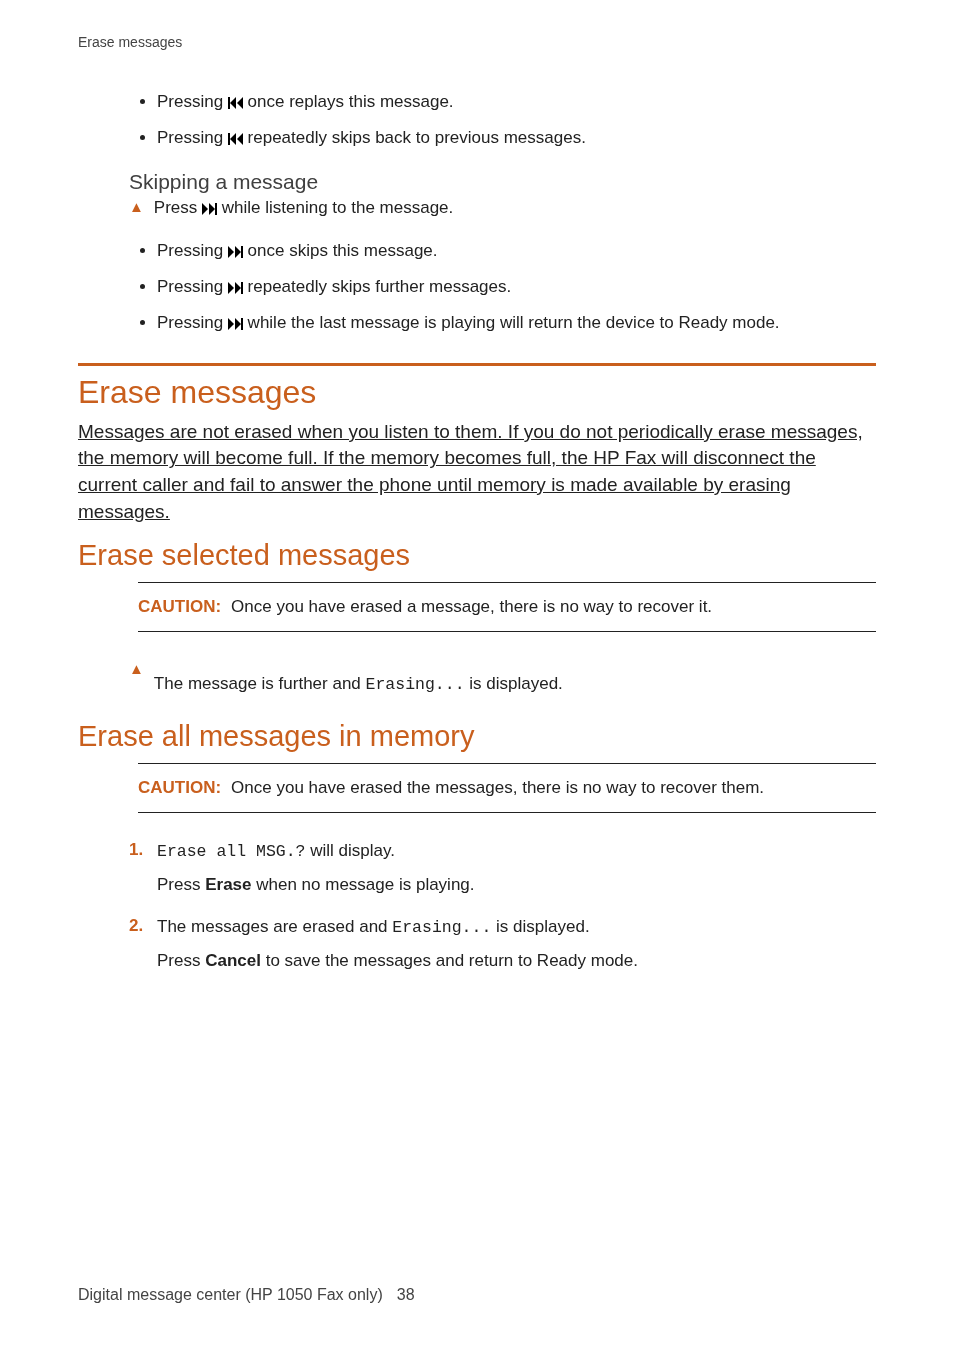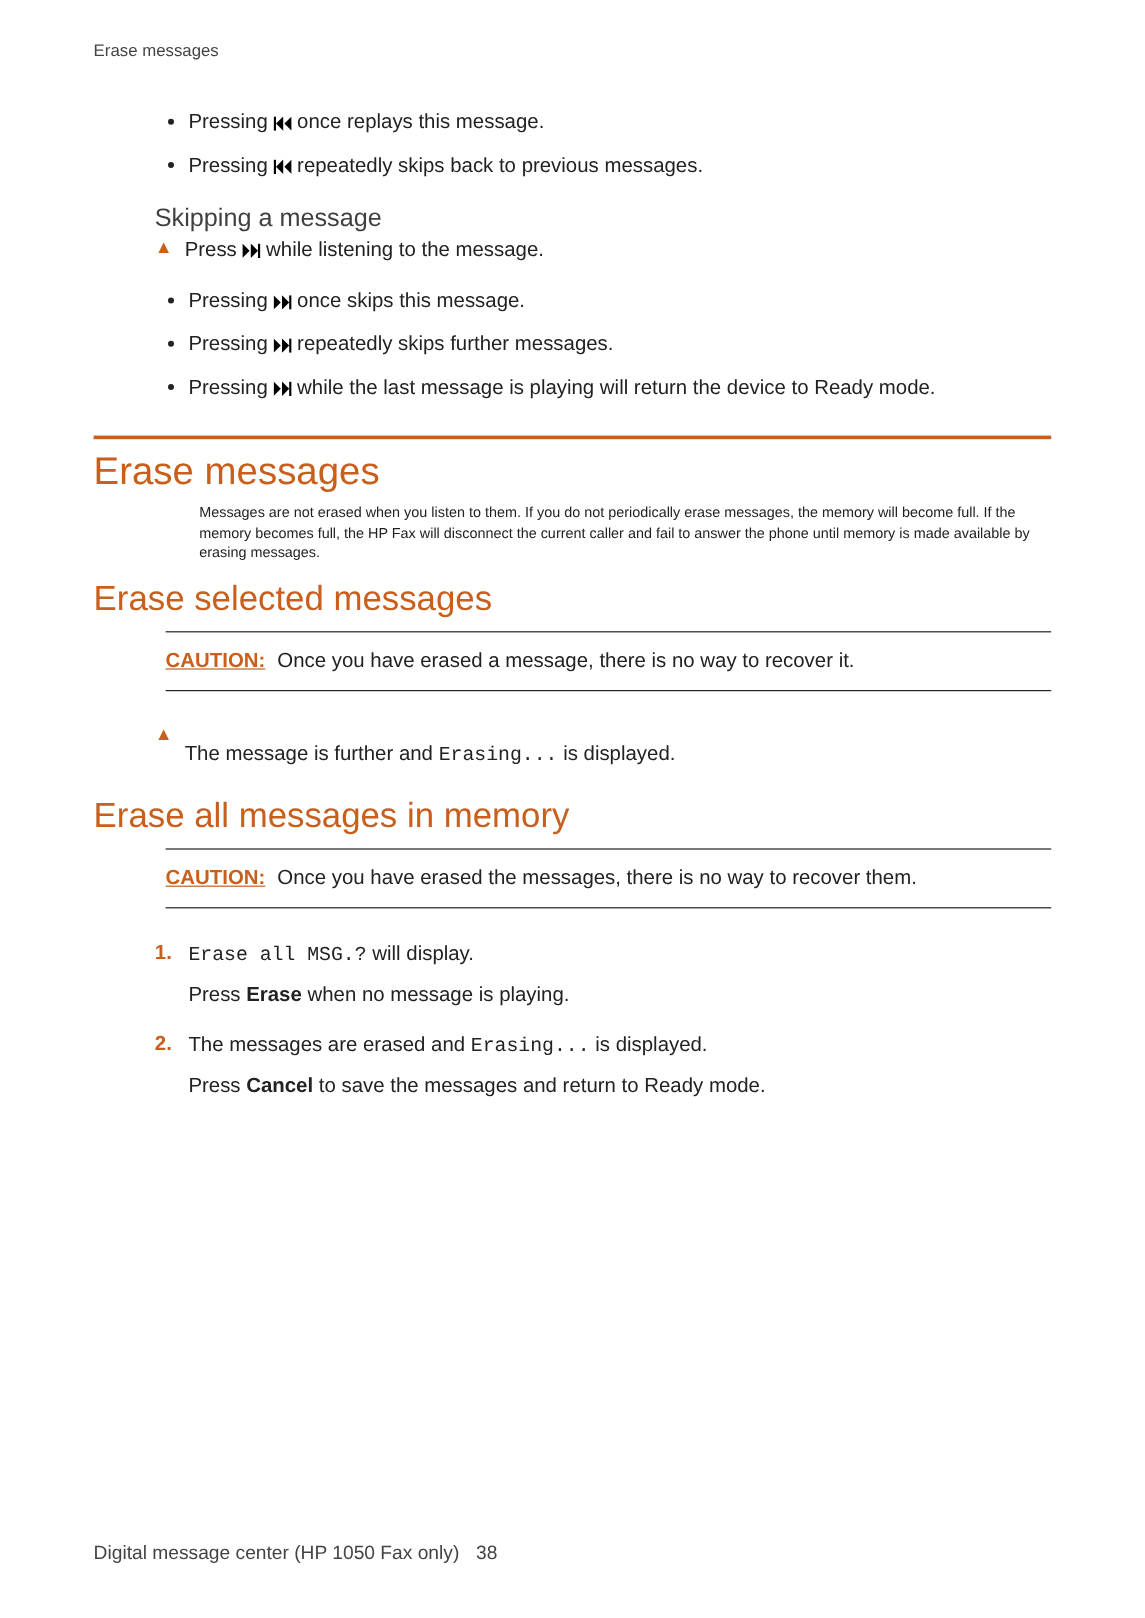--- a/index.html
+++ b/index.html
@@ -84,39 +84,38 @@
     font-weight: normal;
     margin: 0 0 8px 0;
   }
   .h2-title {
     color: #c95f1d;
     font-size: 29px;
     font-weight: normal;
     margin: 14px 0 10px 0;
   }
   .body-para {
-    margin-left: 88px;
-    font-size: 12px;
+    font-size: 19px;
     line-height: 1.4;
     margin-top: 4px;
     margin-bottom: 4px;
+    text-decoration: underline;
   }
   .caution-box {
     margin-left: 60px;
     border-top: 1.5px solid #222;
     border-bottom: 1.5px solid #222;
     padding: 14px 0;
     margin-top: 6px;
     margin-bottom: 26px;
   }
   .caution-label {
     color: #c95f1d;
     font-weight: bold;
     font-size: 17px;
-    text-decoration: underline;
   }
   .caution-text {
     font-size: 17px;
     margin-left: 10px;
   }
   .mono {
     font-family: "Courier New", Courier, monospace;
     font-size: 16.5px;
   }
   .bold {

